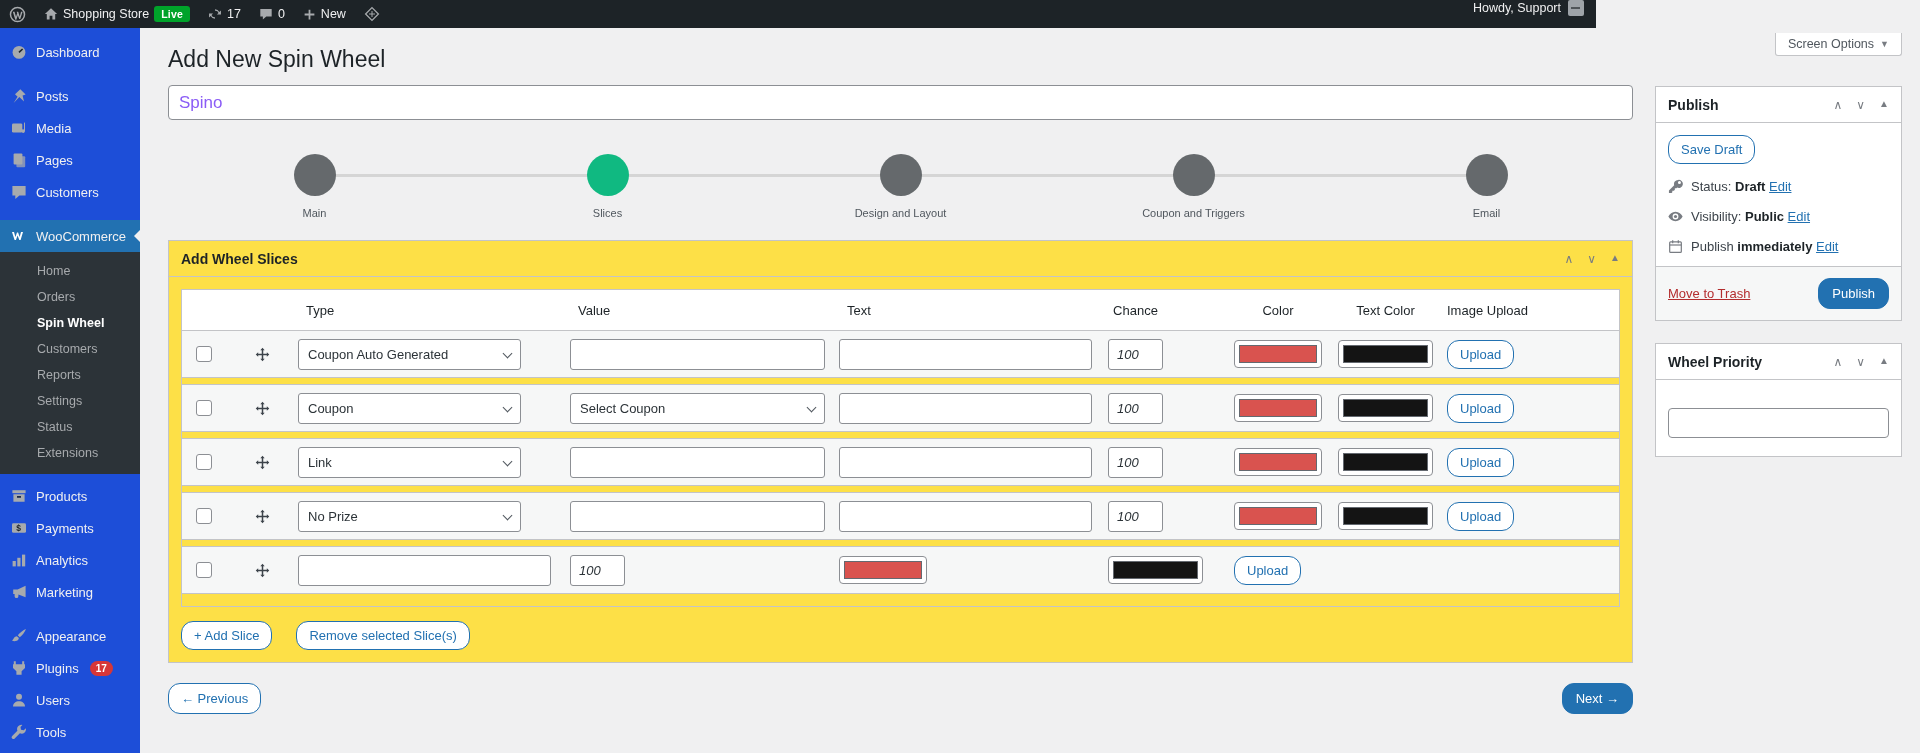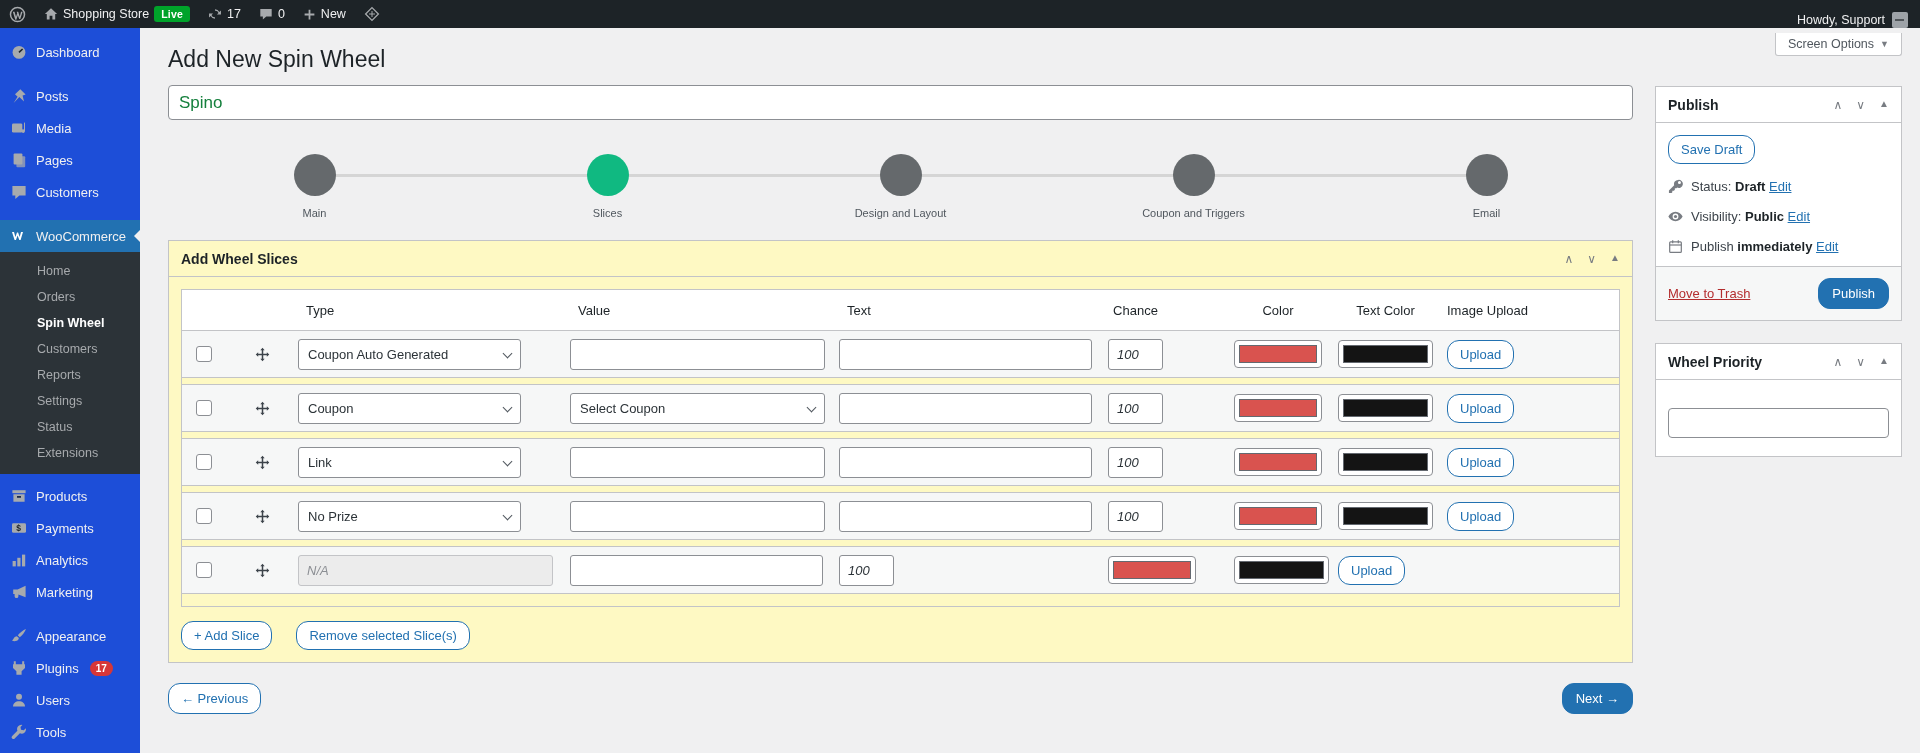--- a/index.html
+++ b/index.html
@@ -6,23 +6,23 @@
   html,body { width:1920px; height:753px; }
   body {
     font-family:"Liberation Sans", sans-serif;
     background:#f0f0f1;
     position:relative;
     overflow:hidden;
     color:#1d2327;
   }
   
   #adminbar {
-    position:absolute; top:0; left:0; width:1920px; height:28px;
+    position:absolute; top:0; left:0; width:1596px; height:28px;
     background:#1d2327; color:#f0f0f1;
-    display:flex; align-items:flex-end; font-size:12.5px;
+    display:flex; align-items:flex-start; font-size:12.5px;
     z-index:50;
   }
   #adminbar .abitem { display:flex; align-items:center; gap:5px; padding:0 9px; height:100%; cursor:pointer; }
   #adminbar svg { fill:#a7aaad; }
   #adminbar .count { color:#f0f0f1; }
   .live-badge {
     background:var(--live-green); color:#fff; font-size:10.5px; font-weight:bold;
     padding:2px 7px; border-radius:3px; letter-spacing:.2px;
   }
   .ab-right { margin-left:auto; display:flex; align-items:center; gap:7px; padding-right:12px; }
@@ -62,39 +62,39 @@
   .screen-options {
     position:absolute; top:5px; right:18px;
     background:#fff; border:1px solid #c3c4c7; border-top:none;
     font-size:12.5px; color:#50575e; padding:4px 12px; cursor:pointer;
     display:flex; align-items:center; gap:6px; border-radius:0 0 3px 3px;
   }
   .screen-options .tri { font-size:9px; color:#787c82; }
 
   #wheel-title-input {
     width:100%; height:35px; border:1px solid #8c8f94; border-radius:4px;
-    font-size:17px; padding:0 10px; color:#15803d; background:#fff;
+    font-size:17px; padding:0 10px; color:#8b5cf6; background:#fff;
     font-family:"Liberation Sans", sans-serif;
   }
 
   
   .stepper { position:relative; margin-top:16px; height:92px; }
   .stepper .line {
     position:absolute; top:38px; left:146px; right:146px; height:3px; background:#d5d5d5;
   }
   .steps { display:flex; position:relative; }
   .step { flex:1; display:flex; flex-direction:column; align-items:center; cursor:pointer; }
   .step .dot {
     width:42px; height:42px; border-radius:50%; background:var(--step-gray); margin-top:18px;
   }
   .step.active .dot { background:var(--green-active); }
   .step .slabel { margin-top:11px; font-size:11px; color:#50575e; }
 
   
-  .postbox { background:#fef9c3; border:1px solid #c3c4c7; }
+  .postbox { background:#fde047; border:1px solid #c3c4c7; }
   .postbox-header {
     display:flex; align-items:center; justify-content:space-between;
     padding:0 12px; height:36px; border-bottom:1px solid #c3c4c7;
   }
   .postbox-header .ptitle { font-size:14px; font-weight:bold; color:#1d2327; }
   .handle-icons { display:flex; gap:14px; color:#787c82; font-size:12px; }
   .handle-icons span { cursor:pointer; }
   .handle-icons .tgl { font-size:10px; }
 
   .postbox-body { padding:12px; }
@@ -576,23 +576,20 @@
                   <input type="checkbox" style="">
                 </div>
               <div class="cell center">
                   <span class="move-handle">
                     <svg viewBox="0 0 16 16">
                       <path d="M8 0.8 10.3 3.4H8.8v3.8h3.8V5.7L15.2 8l-2.6 2.3V8.8H8.8v3.8h1.5L8 15.2 5.7 12.6h1.5V8.8H3.4v1.5L0.8 8l2.6-2.3v1.5h3.8V3.4H5.7z"></path>
                     </svg>
                   </span>
                 </div>
               <div class="cell">
-                  <input class="tinput val" type="text" disabled="" value="N/A" style="">
-                </div>
-              <div class="cell">
                   <input class="tinput txt" type="text" style="">
                 </div>
               <div class="cell">
                   <input class="tinput chance" type="text" value="100" style="">
                 </div>
               <div class="cell">
                   <span class="swatch">
                     <i style="background: rgb(217, 83, 79);"></i>
                   </span>
                 </div>

